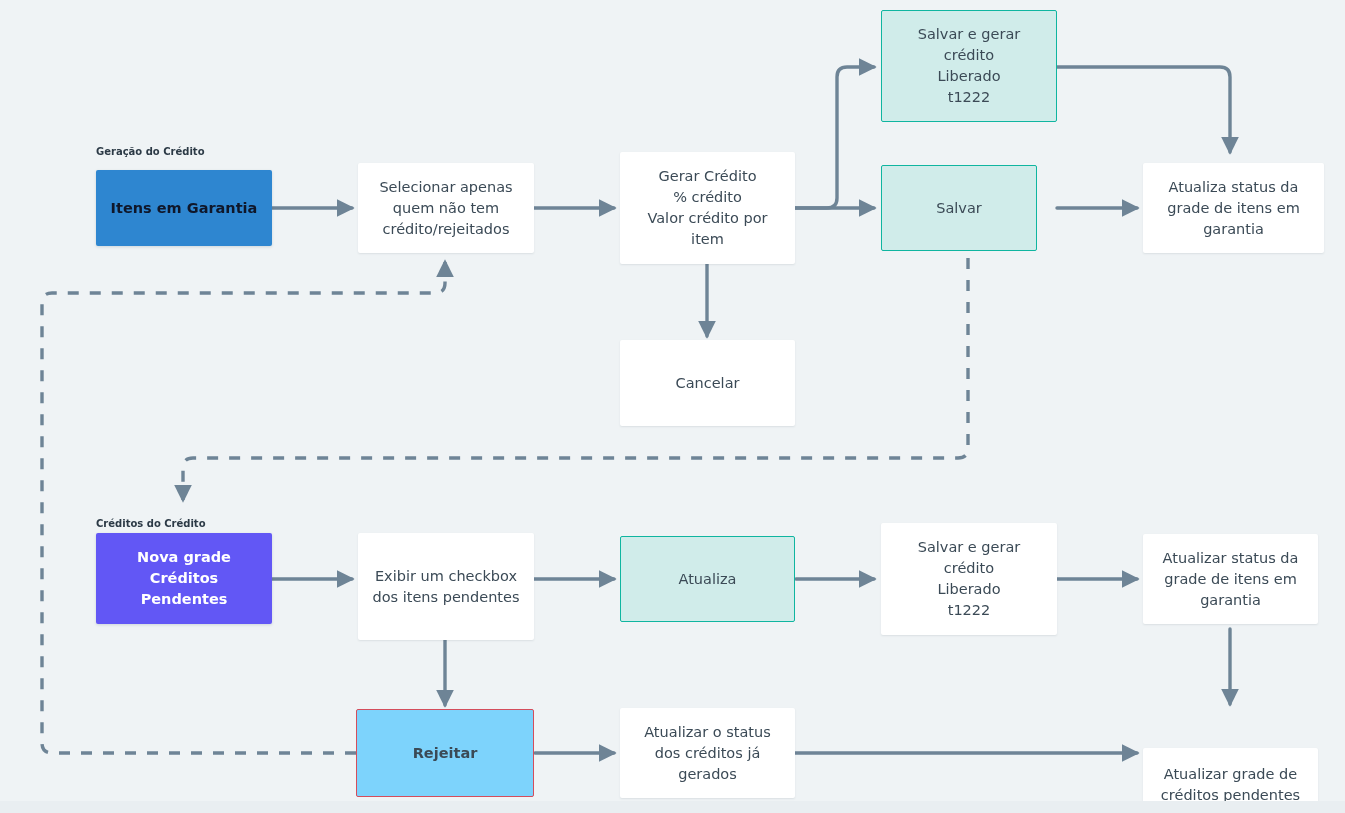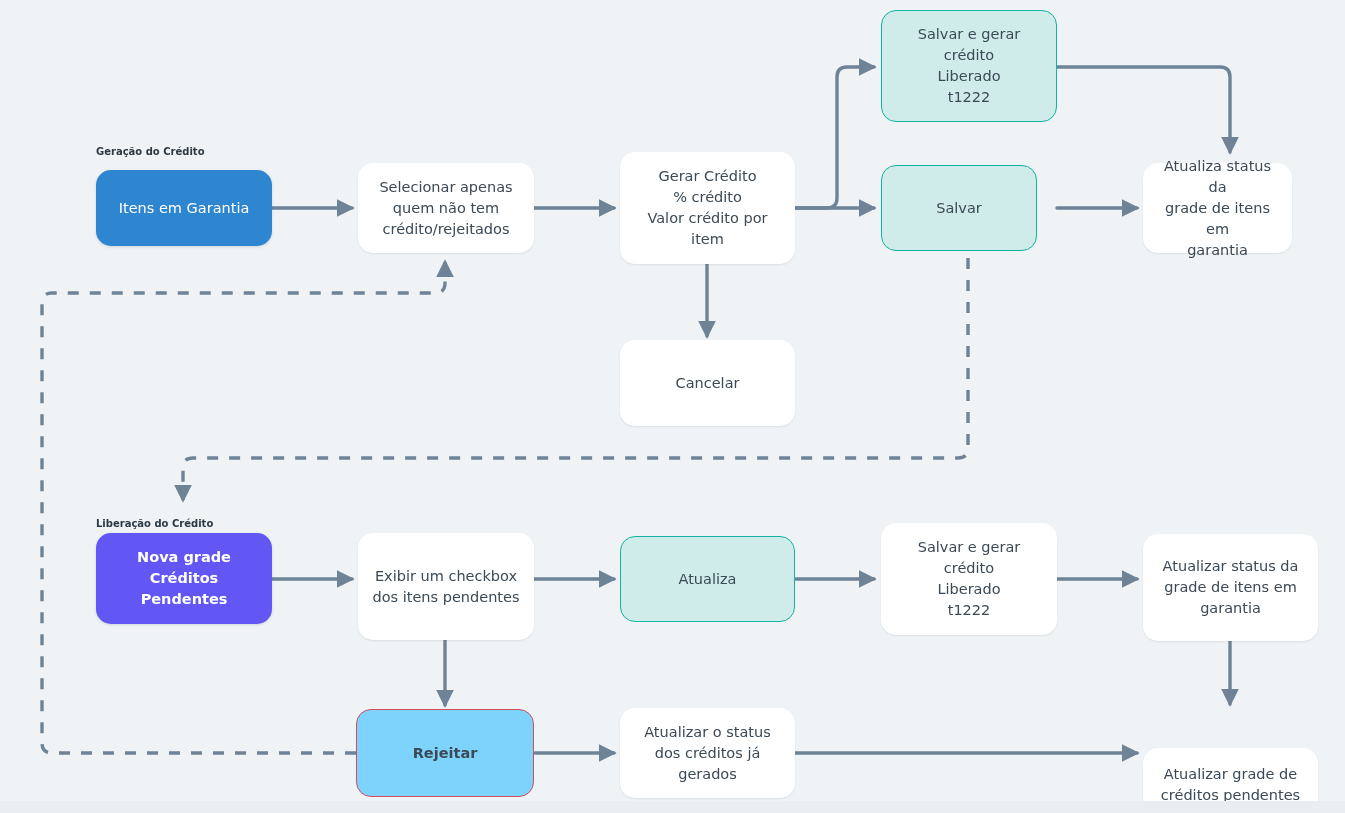--- a/index.html
+++ b/index.html
@@ -26,35 +26,35 @@
     height: 813px;
     pointer-events: none;
   }
   .node {
     position: absolute;
     box-sizing: border-box;
     display: flex;
     align-items: center;
     justify-content: center;
     text-align: center;
-    border-radius: 15px;
+    border-radius: 2px;
     font-size: 14.5px;
     line-height: 21px;
     color: #3b4a56;
     padding: 6px 10px;
     white-space: pre-line;
   }
   .node.plain {
     background: #ffffff;
     box-shadow: 0 1px 2px rgba(40,60,80,0.10);
   }
   .node.accent-blue {
     background: #2e86d0;
-    color: #ffffff;
-    font-weight: normal;
+    color: #0f172a;
+    font-weight: bold;
     box-shadow: 0 1px 3px rgba(40,60,80,0.16);
   }
   .node.accent-purple {
     background: #6257f5;
     color: #ffffff;
     font-weight: bold;
     box-shadow: 0 1px 3px rgba(40,60,80,0.16);
     text-align: center;
   }
   .node.accent-teal {
@@ -132,21 +132,21 @@
     <g fill="none" stroke="#6e8496" stroke-width="3.4" stroke-linecap="butt" stroke-linejoin="round" stroke-dasharray="11 11">
 
       <path d="M 968 258 L 968 448 Q 968 458 958 458 L 193 458 Q 183 458 183 468 L 183 500" marker-end="url(#arrow)"></path>
 
       <path d="M 356 753 L 52 753 Q 42 753 42 743 L 42 303 Q 42 293 52 293 L 435 293 Q 445 293 445 283 L 445 262" marker-end="url(#arrow)"></path>
     </g>
   </svg>
 
   <div class="section-label" style="left:96px; top:146px;">Geração do Crédito</div>
 
-  <div class="section-label" style="left:96px; top:518px;">Liberação do Crédito</div>
+  <div class="section-label" style="left:96px; top:518px;">Créditos do Crédito</div>
 
   <div class="node accent-blue" style="left:96px; top:170px; width:176px; height:76px;">Itens em Garantia</div>
 
   <div class="node plain" style="left:358px; top:163px; width:176px; height:90px;">Selecionar apenas
 quem não tem
 crédito/rejeitados</div>
 
   <div class="node plain" style="left:620px; top:152px; width:175px; height:112px;">Gerar Crédito
 % crédito
 Valor crédito por
@@ -154,38 +154,38 @@
 
   <div class="node plain" style="left:620px; top:340px; width:175px; height:86px;">Cancelar</div>
 
   <div class="node accent-teal" style="left:881px; top:10px; width:176px; height:112px;">Salvar e gerar
 crédito
 Liberado
 t1222</div>
 
   <div class="node accent-teal" style="left:881px; top:165px; width:156px; height:86px;">Salvar</div>
 
-  <div class="node plain" style="left:1143px; top:163px; width:149px; height:90px;">Atualiza status da
+  <div class="node plain" style="left:1143px; top:163px; width:181px; height:90px;">Atualiza status da
 grade de itens em
 garantia</div>
 
   <div class="node accent-purple" style="left:96px; top:533px; width:176px; height:91px;">Nova grade
 Créditos Pendentes</div>
 
   <div class="node plain" style="left:358px; top:533px; width:176px; height:107px;">Exibir um checkbox
 dos itens pendentes</div>
 
   <div class="node accent-teal" style="left:620px; top:536px; width:175px; height:86px;">Atualiza</div>
 
   <div class="node plain" style="left:881px; top:523px; width:176px; height:112px;">Salvar e gerar
 crédito
 Liberado
 t1222</div>
 
-  <div class="node plain" style="left:1143px; top:534px; width:175px; height:107px;">Atualizar status da
+  <div class="node plain" style="left:1143px; top:534px; width:175px; height:90px;">Atualizar status da
 grade de itens em
 garantia</div>
 
   <div class="node accent-red" style="left:356px; top:709px; width:178px; height:88px;">Rejeitar</div>
 
   <div class="node plain" style="left:620px; top:708px; width:175px; height:90px;">Atualizar o status
 dos créditos já
 gerados</div>
 
   <div class="node plain" style="left:1143px; top:748px; width:175px; height:74px;">Atualizar grade de

